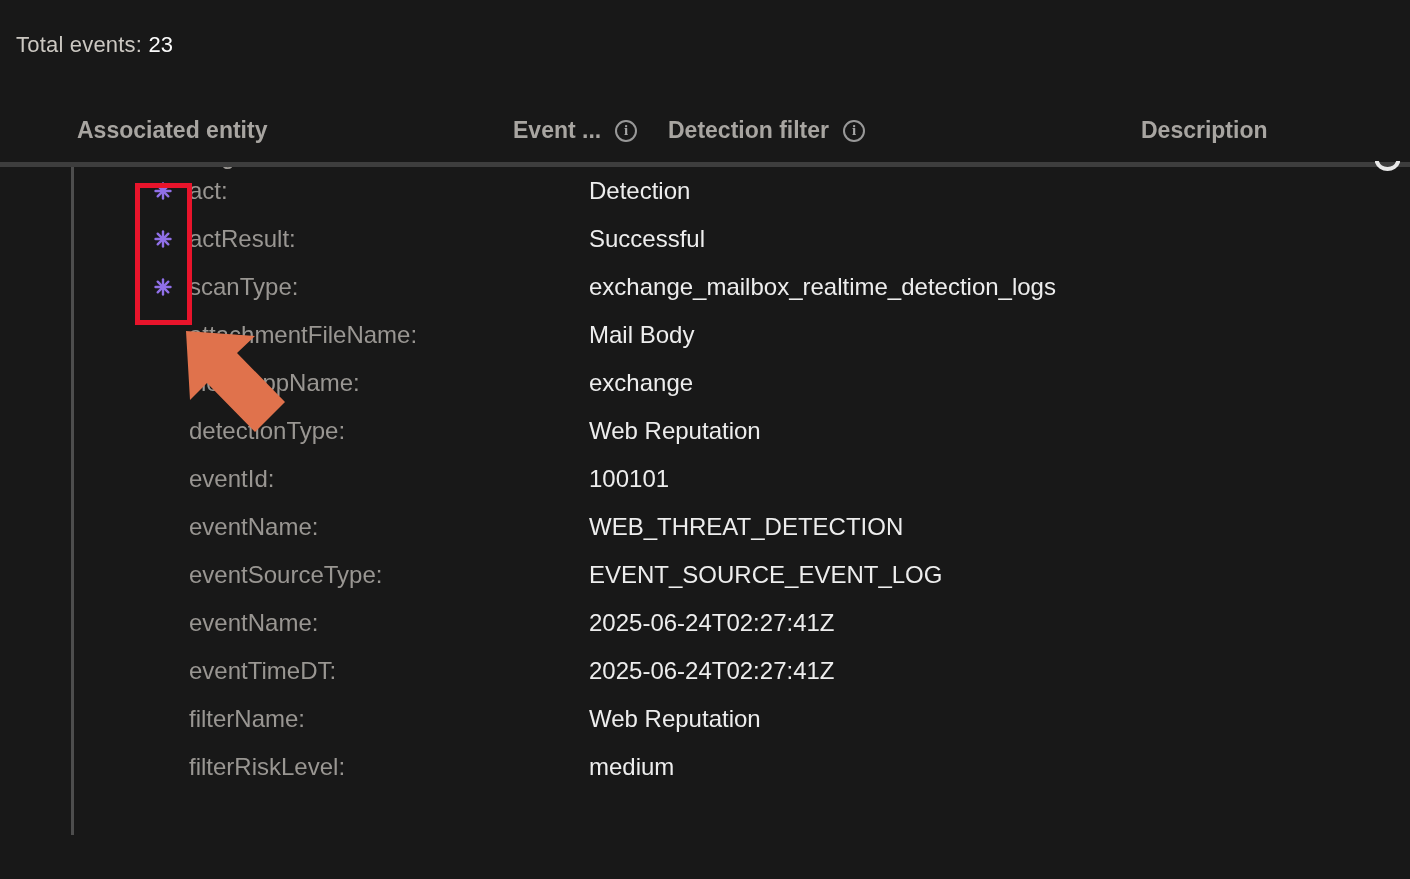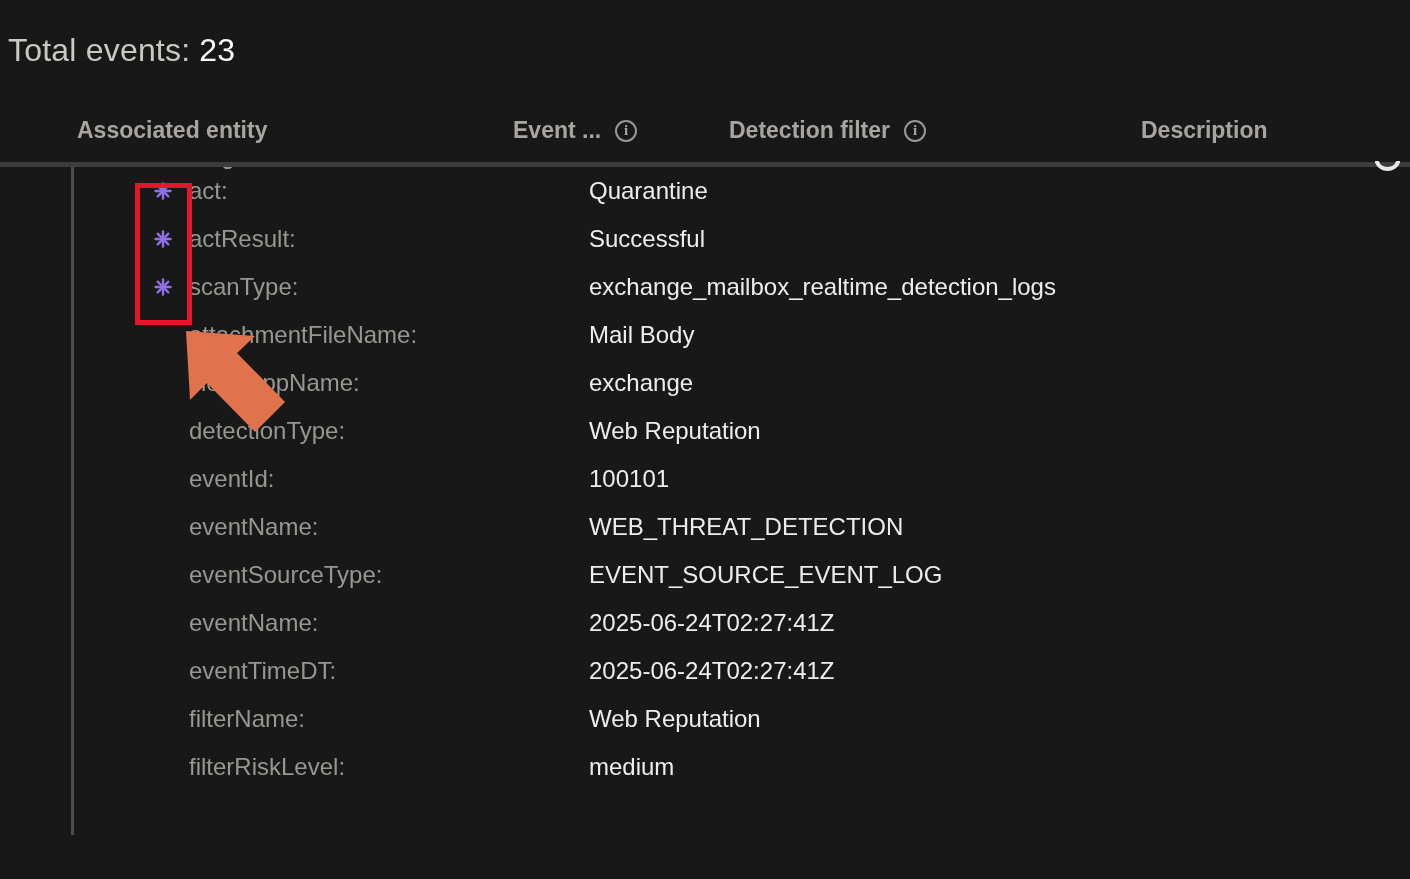--- a/index.html
+++ b/index.html
@@ -35,32 +35,32 @@
     position:absolute;left:0;top:162px;width:1410px;height:5px;
     background:var(--divider);z-index:3;
   }
   
   .header-mask{
     position:absolute;left:0;top:0;width:1410px;height:162px;
     background:var(--background);z-index:4;
   }
   
   .totalbar{
-    position:absolute;left:8px;top:32px;z-index:5;
-    font-size:32px;letter-spacing:.2px;
+    position:absolute;left:16px;top:32px;z-index:5;
+    font-size:22px;letter-spacing:.2px;
   }
   .totalbar .lbl{color:var(--total-label);}
   .totalbar .val{color:var(--total-value);}
 
   
   .colheaders{position:absolute;top:117px;left:0;width:1242px;height:30px;z-index:5;font-size:23px;font-weight:700;color:var(--header-text);}
   .colheaders .col{position:absolute;top:0;display:flex;align-items:center;gap:14px;cursor:default;}
   .col-entity{left:77px;}
   .col-event{left:513px;text-align:right;}
-  .col-filter{left:729px;}
+  .col-filter{left:668px;}
   .col-desc{left:1141px;justify-content:flex-end;}
   .info-icon{
     display:inline-flex;align-items:center;justify-content:center;
     width:22px;height:22px;border:2px solid #989898;border-radius:50%;
     font-family:"Liberation Serif","DejaVu Serif",serif;
     font-size:15px;font-weight:700;color:#a5a5a5;line-height:1;
   }
 
   
   .white-arc{position:absolute;left:1375px;top:161px;z-index:5;}
@@ -109,21 +109,21 @@
   <div class="detail-row">
     <svg class="req-marker" width="18" height="18" viewBox="0 0 18 18">
       <g stroke="#9070e8" stroke-width="2.4" stroke-linecap="round">
         <line x1="9" y1="1.5" x2="9" y2="16.5"></line>
         <line x1="1.5" y1="9" x2="16.5" y2="9"></line>
         <line x1="3.7" y1="3.7" x2="14.3" y2="14.3"></line>
         <line x1="14.3" y1="3.7" x2="3.7" y2="14.3"></line>
       </g>
     </svg>
     <span class="detail-key">act:</span>
-    <span class="detail-value">Quarantine</span>
+    <span class="detail-value">Detection</span>
   </div>
 
   <div class="detail-row">
     <svg class="req-marker" width="18" height="18" viewBox="0 0 18 18">
       <g stroke="#9070e8" stroke-width="2.4" stroke-linecap="round">
         <line x1="9" y1="1.5" x2="9" y2="16.5"></line>
         <line x1="1.5" y1="9" x2="16.5" y2="9"></line>
         <line x1="3.7" y1="3.7" x2="14.3" y2="14.3"></line>
         <line x1="14.3" y1="3.7" x2="3.7" y2="14.3"></line>
       </g>

